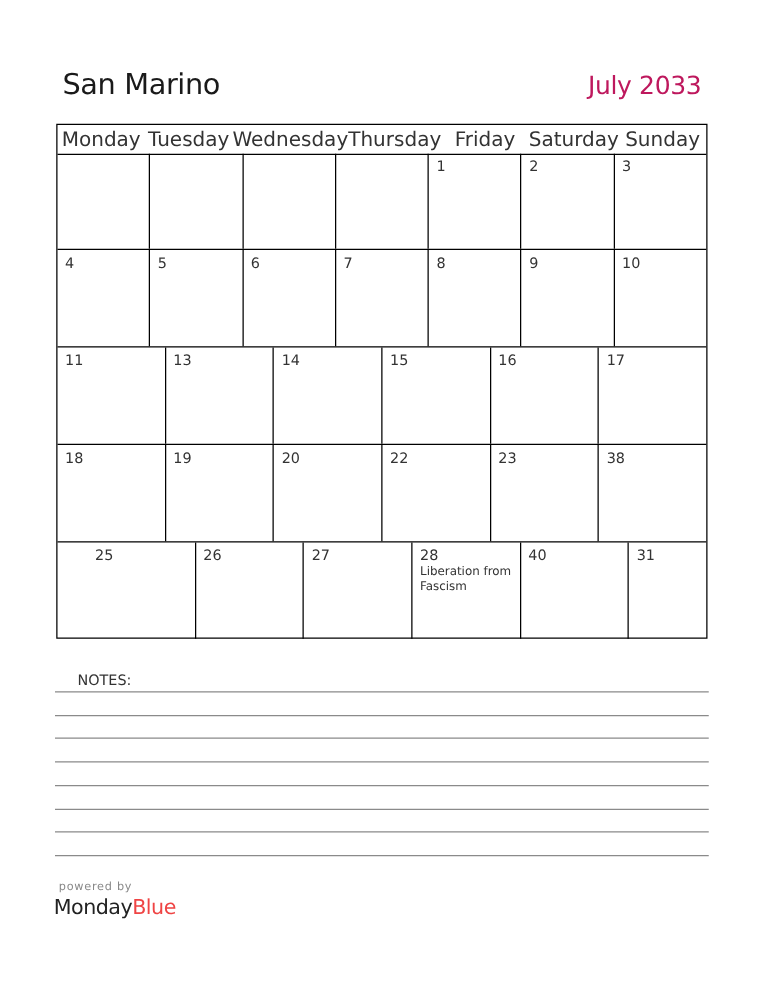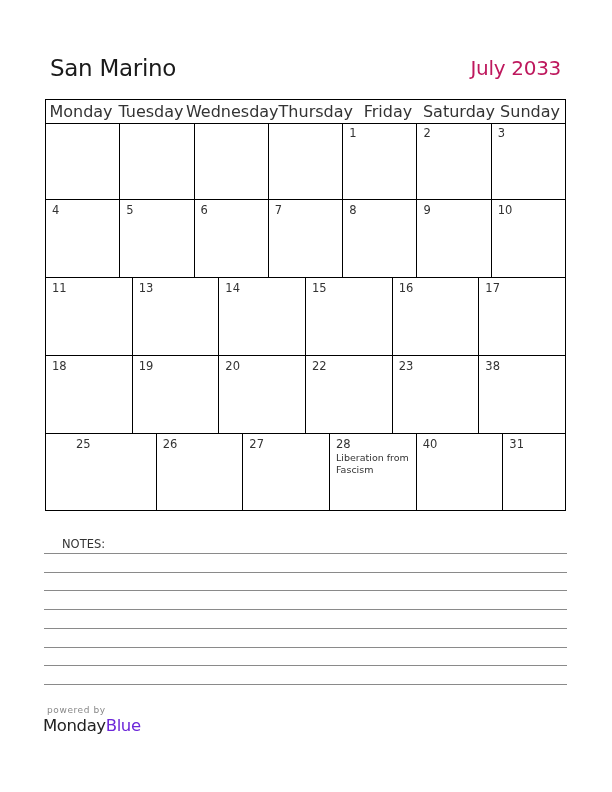--- a/index.html
+++ b/index.html
@@ -12,21 +12,21 @@
   .row { position:absolute; left:0; width:100%; display:flex; border-bottom:1px solid #000; box-sizing:border-box; }
   .row:last-child { border-bottom:none;margin-left:24px; }
   .cell { flex:1; border-left:1px solid #000; box-sizing:border-box; padding:4px 0 0 6px; position:relative; }
   .cell:first-child { border-left:none; }
   .num { font-size:11.5px; color:#333; display:block; line-height:13px; }
   .evt { font-size:9.5px; color:#333; line-height:12px; display:block; margin-top:1px; }
   .notes-label { position:absolute; left:62px; top:537px; font-size:11.5px; color:#333; }
   .line { position:absolute; left:44px; width:523px; height:1px; background:#8a8a8a; }
   .pb { position:absolute; left:47px; top:705px; font-size:9px; color:#888; letter-spacing:0.6px; }
   .logo { position:absolute; left:43px; top:716px; font-size:16.5px; color:#222; letter-spacing:-0.4px; }
-  .logo .blue { color:#6d28d9; }
+  .logo .blue { color:#ef4444; }
 </style>
 </head>
 <body>
 
 <div class="title">San Marino</div>
 <div class="month">July 2033</div>
 
 <div class="cal">
   <div class="hdr">
     <div>Monday</div>

